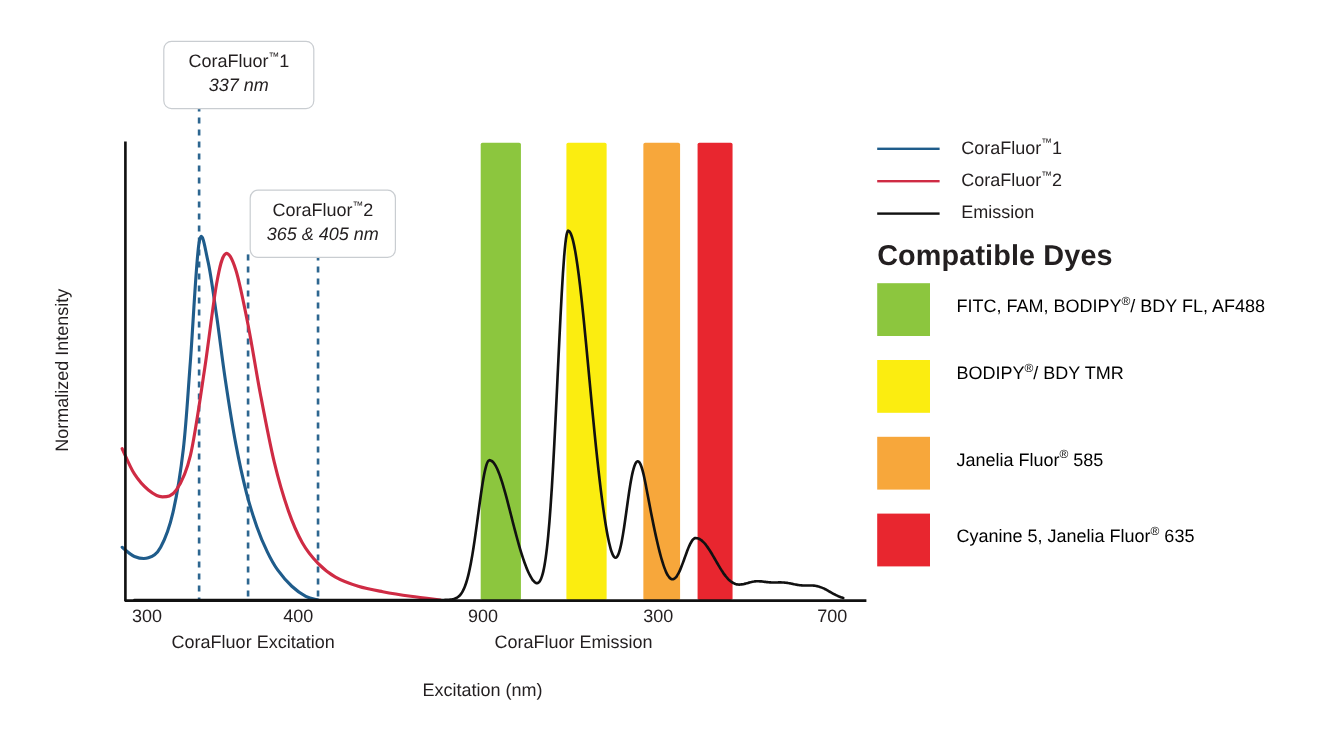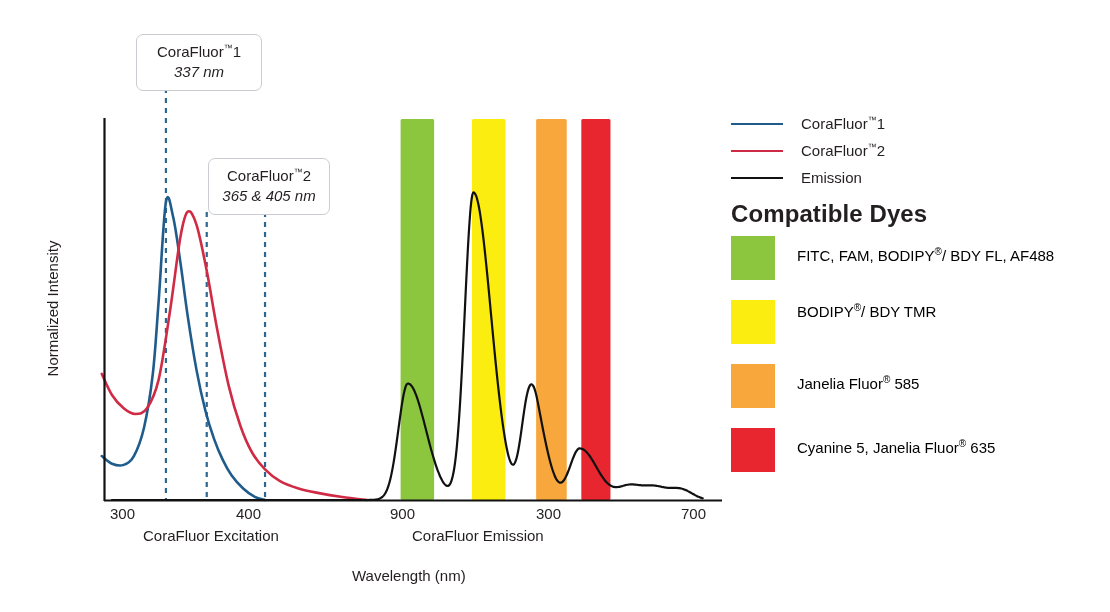--- a/index.html
+++ b/index.html
@@ -95,21 +95,21 @@
   </div>
 
   <div class="axis-text" id="tick-300">300</div>
   <div class="axis-text" id="tick-400">400</div>
   <div class="axis-text" id="tick-500">900</div>
   <div class="axis-text" id="tick-600">300</div>
   <div class="axis-text" id="tick-700">700</div>
 
   <div class="axis-text" id="label-excitation">CoraFluor Excitation</div>
   <div class="axis-text" id="label-emission">CoraFluor Emission</div>
-  <div class="axis-text" id="label-wavelength">Wavelength (nm)</div>
+  <div class="axis-text" id="label-wavelength">Excitation (nm)</div>
   <div id="label-yaxis">Normalized Intensity</div>
 
   <div id="legend">
       <div class="legend-row">
         <span class="legend-swatch-line" style="background: rgb(31, 92, 139);"></span>
         <span class="legend-label">CoraFluor<sup class="tm">™</sup>1</span>
       </div>
       <div class="legend-row">
         <span class="legend-swatch-line" style="background: rgb(207, 43, 68);"></span>
         <span class="legend-label">CoraFluor<sup class="tm">™</sup>2</span>

